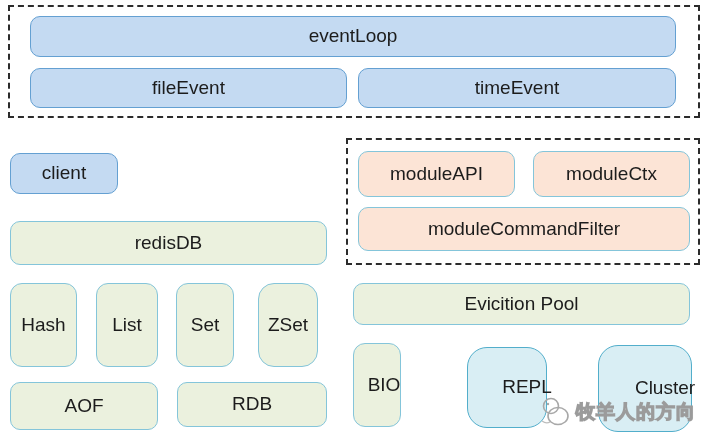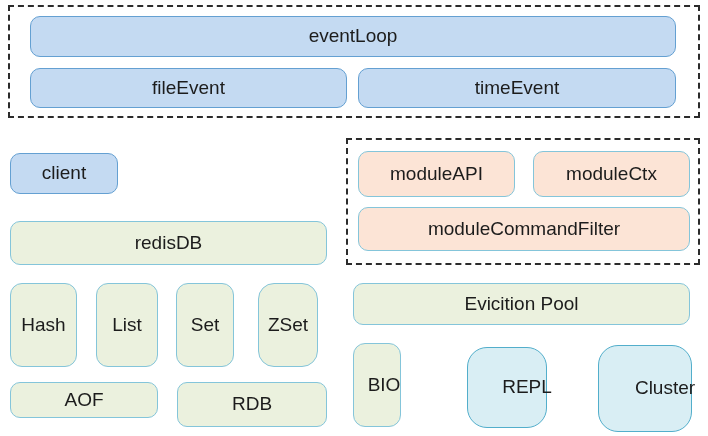--- a/index.html
+++ b/index.html
@@ -52,21 +52,21 @@
   #box-list {left:96px; top:283px;width:62px;height:84px;}
   #box-set  {left:176px;top:283px;width:58px;height:84px;}
   #box-zset {left:258px;top:283px;width:60px;height:84px;border-radius:16px;}
 
   #box-evictionpool {left:353px;top:283px;width:337px;height:42px;}
 
   #box-bio     {left:353px;top:343px;width:48px;height:84px;padding-left:14px;}
   #box-repl    {left:467px;top:347px;width:80px;height:81px;}
   #box-cluster {left:598px;top:345px;width:94px;height:87px;}
 
-  #box-aof {left:10px; top:382px;width:148px;height:36px;}
+  #box-aof {left:10px; top:382px;width:148px;height:48px;}
   #box-rdb {left:177px;top:382px;width:150px;height:45px;}
 
   #watermark{
     position:absolute;left:538px;top:392px;width:168px;height:40px;
     display:flex;align-items:center;
     pointer-events:none;
   }
   #watermark .wm-logo{width:38px;height:34px;flex:0 0 auto;}
   #watermark .wm-text{
     font-size:19px;font-weight:700;letter-spacing:1px;
@@ -102,14 +102,23 @@
 
   <div class="box green" id="box-evictionpool">Evicition Pool</div>
 
   <div class="box green tall" id="box-bio">BIO</div>
   <div class="box cyan" id="box-repl">REPL</div>
   <div class="box cyan" id="box-cluster">Cluster</div>
 
   <div class="box green" id="box-aof">AOF</div>
   <div class="box green" id="box-rdb">RDB</div>
 
+  <div id="watermark">
+    <svg class="wm-logo" viewBox="0 0 38 34" xmlns="http://www.w3.org/2000/svg">
+      <circle cx="13" cy="11" r="7.5" fill="none" stroke="#a8a8a8" stroke-width="1.6"></circle>
+      <ellipse cx="20" cy="21" rx="10" ry="8.5" fill="none" stroke="#a8a8a8" stroke-width="1.6"></ellipse>
+      <circle cx="10" cy="9" r="1.2" fill="#a8a8a8"></circle>
+      <path d="M4 26 q4 3 8 1" fill="none" stroke="#bdbdbd" stroke-width="1.2"></path>
+    </svg>
+    <span class="wm-text">牧羊人的方向</span>
+  </div>
 
 </div>
 
 </body></html>

